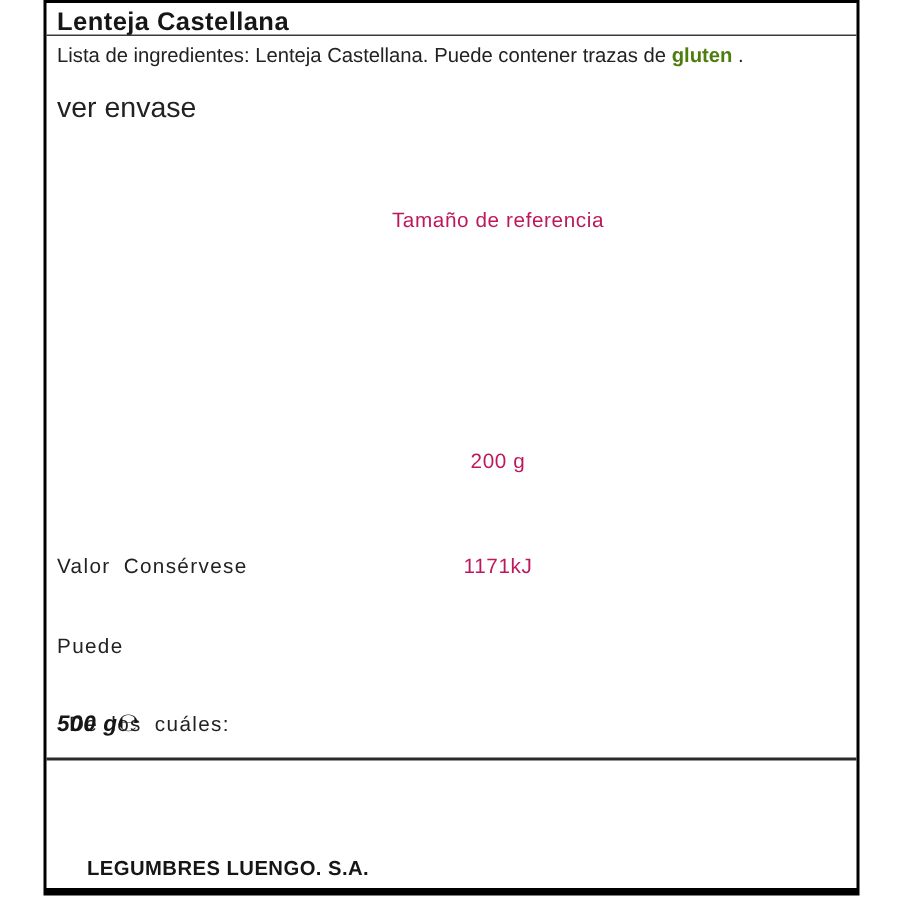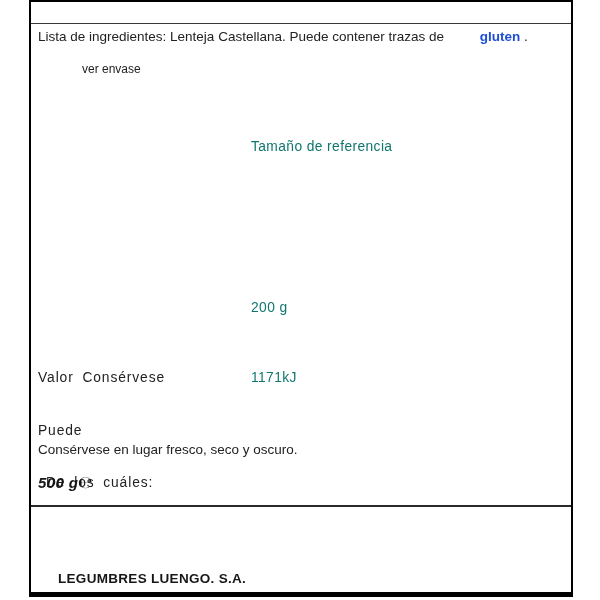--- a/index.html
+++ b/index.html
@@ -49,28 +49,27 @@
     height: 1px;
     background: #3a3a3a;
   }
   .ingredients-line {
     position: absolute;
     left: 7px;
     top: 27px;
     font-size: 13.5px;
     color: #222222;
   }
-  .ingredients-line b { color: #1d4ed8; margin-left: 32px; }
+  .ingredients-line b { color: #4d7c0f; }
   .see-package {
     position: absolute;
     left: 7px;
     top: 60px;
-    font-size: 12px;
-    color: #222222;
-    margin-left: 44px;
+    font-size: 19px;
+    color: #222222;
   }
 
   .nutrition-table {
     position: absolute;
     left: 7px;
     top: 101px;
     width: 528px;
   }
   .n-row {
     display: flex;
@@ -81,23 +80,23 @@
   }
   .n-label {
     flex: 0 0 213px;
     letter-spacing: 0.9px;
     word-spacing: 4px;
     color: #222222;
   }
   .n-label.indent { padding-left: 8px; }
   .n-value {
     flex: 0 0 162px;
-    text-align: left;
+    text-align: center;
     letter-spacing: 0.4px;
-    color: #0f766e;
+    color: #be185d;
   }
   .spacer-37 { height: 37px; }
 
   .storage-note {
     position: absolute;
     left: 7px;
     top: 440px;
     font-size: 13.5px;
     color: #222222;
   }
@@ -138,20 +137,21 @@
     color: #161616;
     padding-left: 20px;
   }
 </style>
 </head>
 <body>
 
 <div class="page">
   <div class="label-box">
 
+    <div class="product-title">Lenteja Castellana</div>
     <div class="title-divider"></div>
 
     <div class="ingredients-line"><span>Lista de ingredientes: Lenteja Castellana. Puede contener trazas de </span><b>gluten</b><span> .</span></div>
 
     <div class="see-package">ver envase</div>
 
     <div class="nutrition-table">
       <div class="n-row">
         <div class="n-label"></div>
         <div class="n-value">Tamaño de referencia</div>
@@ -176,21 +176,20 @@
         <div class="n-value"></div>
       </div>
       
       
       
       
       
       
     </div>
 
-    <div class="storage-note">Consérvese en lugar fresco, seco y oscuro.</div>
 
     <div class="net-weight"><span>500 g</span><span class="e-sign">℮</span></div>
 
     <div class="manufacturer-divider"></div>
 
     <div class="manufacturer">
       <div class="m-name">LEGUMBRES LUENGO. S.A.</div>
       
       
     </div>

